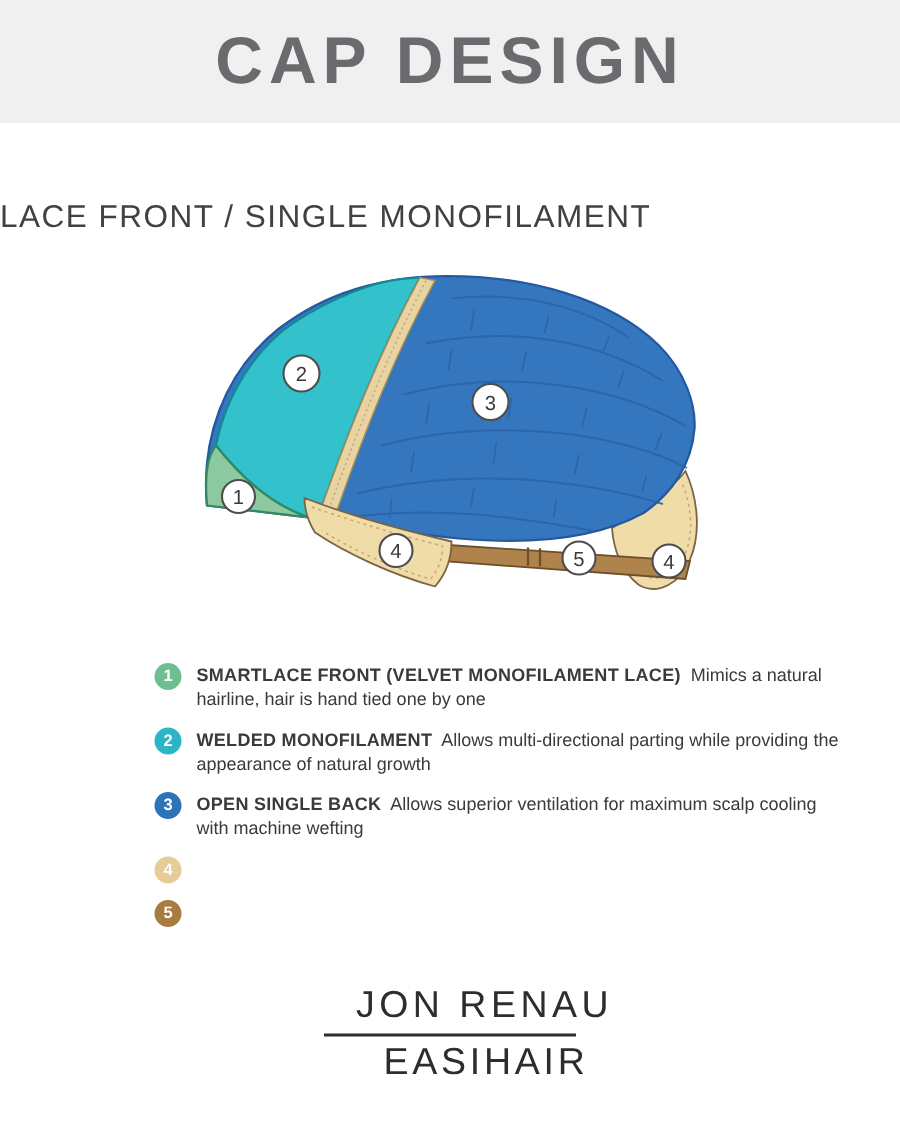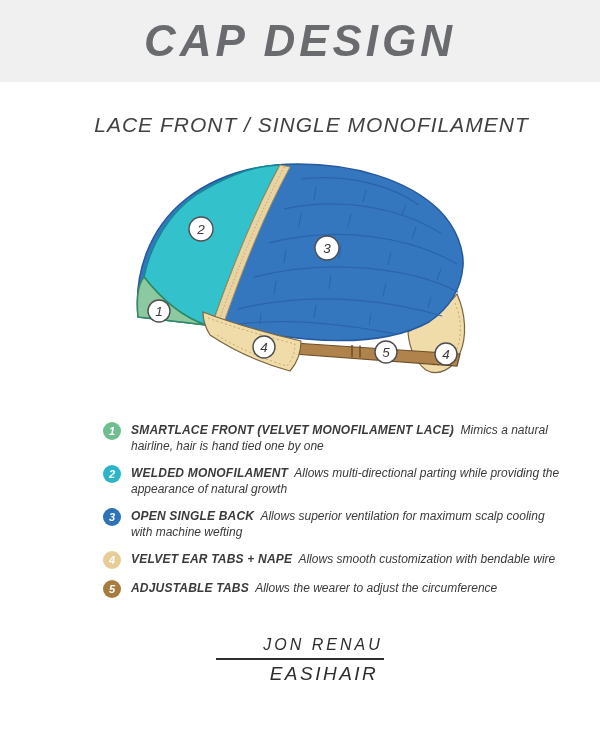--- a/index.html
+++ b/index.html
@@ -3,39 +3,37 @@
 <meta charset="utf-8">
 <style>
   * { margin: 0; padding: 0; box-sizing: border-box; }
   html, body { width: 600px; height: 750px; }
   body {
     background: #ffffff;
     font-family: "Liberation Sans", sans-serif;
     color: #3a3a3c;
     overflow: hidden;
   }
-  .page { width: 600px; height: 750px; position: relative; font-style: italic; }
+  .page { width: 600px; height: 750px; position: relative; }
 
   
   .header {
     height: 82px;
     display: flex; align-items: center; justify-content: center;
   }
   .header-title {
     font-size: 44px; font-weight: bold; letter-spacing: 4px;
     color: #6a6b6e;
   }
 
   
   .subtitle {
-    margin-top: 31px;
-    text-align: center;
+    margin-top: 51px;
     font-size: 21px; letter-spacing: 1px; font-weight: 400;
     color: #414141;
-    padding-left: 23px;
   }
 
   
   .illustration {
     position: relative;
     height: 235px;
     margin-top: 20px;
   }
   .illustration svg { position: absolute; left: 126px; top: 0; }
   .callout-num {
@@ -51,23 +49,23 @@
     width: 18px; height: 18px; border-radius: 50%;
     display: flex; align-items: center; justify-content: center;
     color: #ffffff; font-size: 11px; font-weight: bold;
     margin-right: 10px; margin-top: 0px;
   }
   .legend-text { font-size: 12px; line-height: 16px; width: 430px; }
   .legend-text strong { font-weight: bold; letter-spacing: 0.2px; }
 
   
   .brand { margin-top: 38px; text-align: center; color: #2d2d2f; }
-  .brand-line1 { font-size: 16px; letter-spacing: 3px; padding-left: 46px; }
+  .brand-line1 { font-size: 25px; letter-spacing: 3px; padding-left: 46px; }
   .brand-divider { width: 168px; border-top: 2px solid #2d2d2f; margin: 4px auto 3px auto; }
-  .brand-line2 { font-size: 19px; letter-spacing: 2.5px; margin-left: 48px; }
+  .brand-line2 { font-size: 25px; letter-spacing: 2.5px; margin-left: 48px; }
 </style>
 </head>
 <body>
 
 <div class="page">
 
   <div class="header" style="background-color: rgb(240, 240, 241);">
     <div class="header-title">CAP DESIGN</div>
   </div>
 
@@ -147,28 +145,26 @@
       <span class="legend-dot" style="background-color: rgb(46, 114, 184);">
           <span>3</span>
         </span>
       <p class="legend-text"><strong>OPEN SINGLE BACK</strong>&nbsp; <span>Allows superior ventilation for maximum scalp cooling  with machine wefting</span></p>
     </div>
 
     <div class="legend-item">
       <span class="legend-dot" style="background-color: rgb(231, 204, 151);">
           <span>4</span>
         </span>
-      <p class="legend-text"><strong>VELVET EAR TABS + NAPE</strong>&nbsp; <span>Allows smooth customization with bendable wire</span></p>
     </div>
 
     <div class="legend-item">
       <span class="legend-dot" style="background-color: rgb(168, 124, 62);">
           <span>5</span>
         </span>
-      <p class="legend-text"><strong>ADJUSTABLE TABS</strong>&nbsp; <span>Allows the wearer to adjust the circumference</span></p>
     </div>
 
   </div>
 
   <div class="brand">
     <div class="brand-line1">JON RENAU</div>
     <div class="brand-divider"></div>
     <div class="brand-line2">EASIHAIR</div>
   </div>
 

